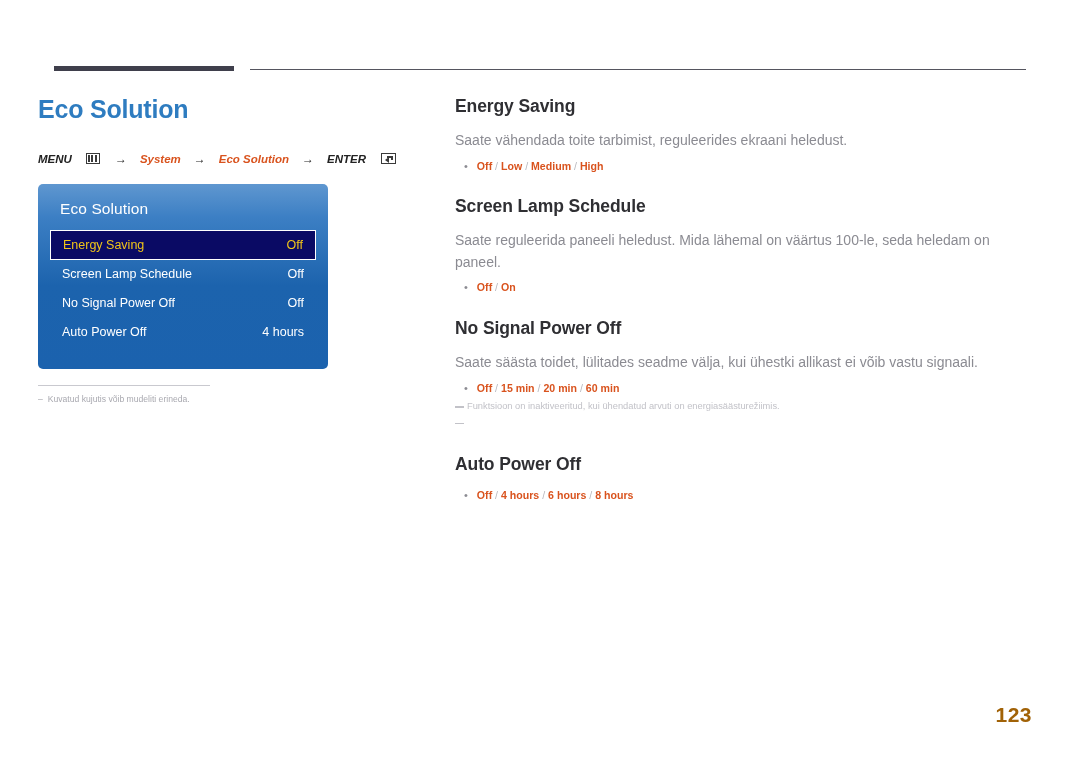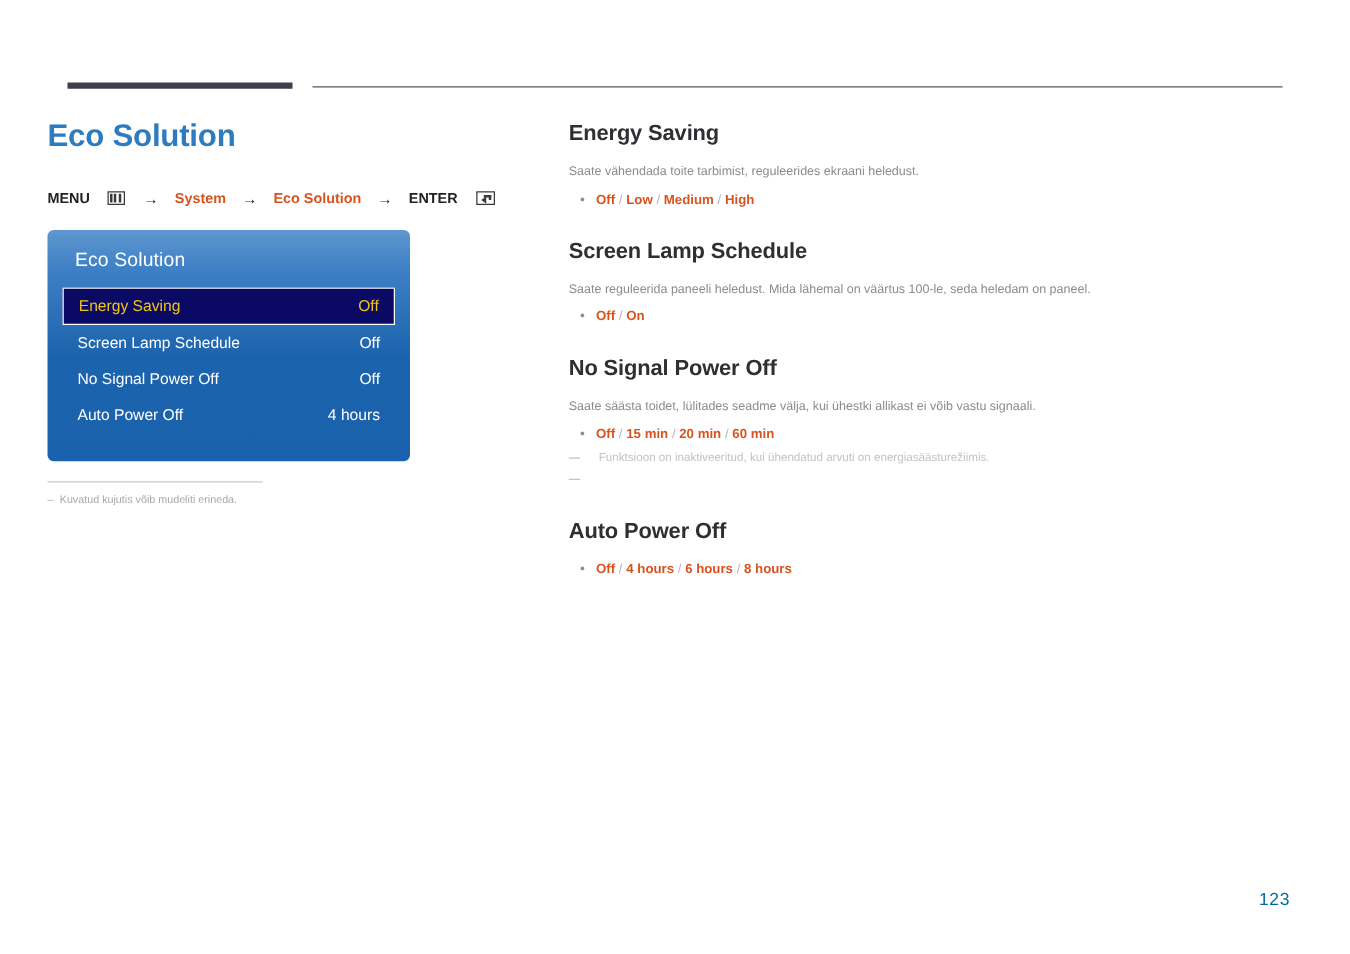--- a/index.html
+++ b/index.html
@@ -60,20 +60,21 @@
   
   .breadcrumb {
     font-size: 11.5px;
     font-weight: bold;
     color: #222222;
     display: flex;
     align-items: center;
     gap: 12px;
     margin-bottom: 18px;
     white-space: nowrap;
+    font-style: italic;
   }
   .bc-accent { color: #d9531e; }
   .bc-arrow { color: #222; font-weight: normal; font-size: 12px; padding: 0 1px; }
 
   .icon-menu {
     display: inline-block;
     width: 14px;
     height: 11px;
     border: 1.4px solid #3a3a3a;
     position: relative;
@@ -191,21 +192,21 @@
   }
   .sec { margin-bottom: 22px; }
   .sec-h {
     font-size: 17.5px;
     font-weight: bold;
     color: #2f2f33;
     margin: 0 0 13px 0;
     letter-spacing: -0.1px;
   }
   .sec-p {
-    font-size: 10px;
+    font-size: 14px;
     color: #8b8b92;
     line-height: 1.55;
     margin: 0 0 7px 0;
   }
   .opt-row {
     display: flex;
     align-items: flex-start;
     gap: 9px;
     padding-left: 9px;
     margin-bottom: 4px;
@@ -221,44 +222,45 @@
     color: #d9531e;
     line-height: 1.4;
   }
   .opt-text .sep {
     color: #b9b9bf;
     font-weight: normal;
   }
   .sub-note {
     display: flex;
     align-items: flex-start;
-    gap: 15px;
+    gap: 3px;
     font-size: 9.3px;
     color: #c2c2c8;
     line-height: 1.5;
     margin-top: 3px;
     text-align: right;
   }
   .sub-note .nd {
     display: inline-block;
     width: 9px;
     height: 1.6px;
     background: #c2c2c8;
     margin-top: 6px;
     flex: 0 0 auto;
   }
 
   
   .page-num {
     position: absolute;
     right: 48px;
     bottom: 36px;
-    font-size: 14px;
-    color: #0369a1;
+    font-size: 21px;
+    color: #a16207;
     letter-spacing: 0.5px;
+    font-weight: bold;
   }
 </style>
 </head>
 <body>
 
 <div class="top-rules">
   <div class="rule-thick"></div>
   <div class="rule-thin"></div>
 </div>
 

